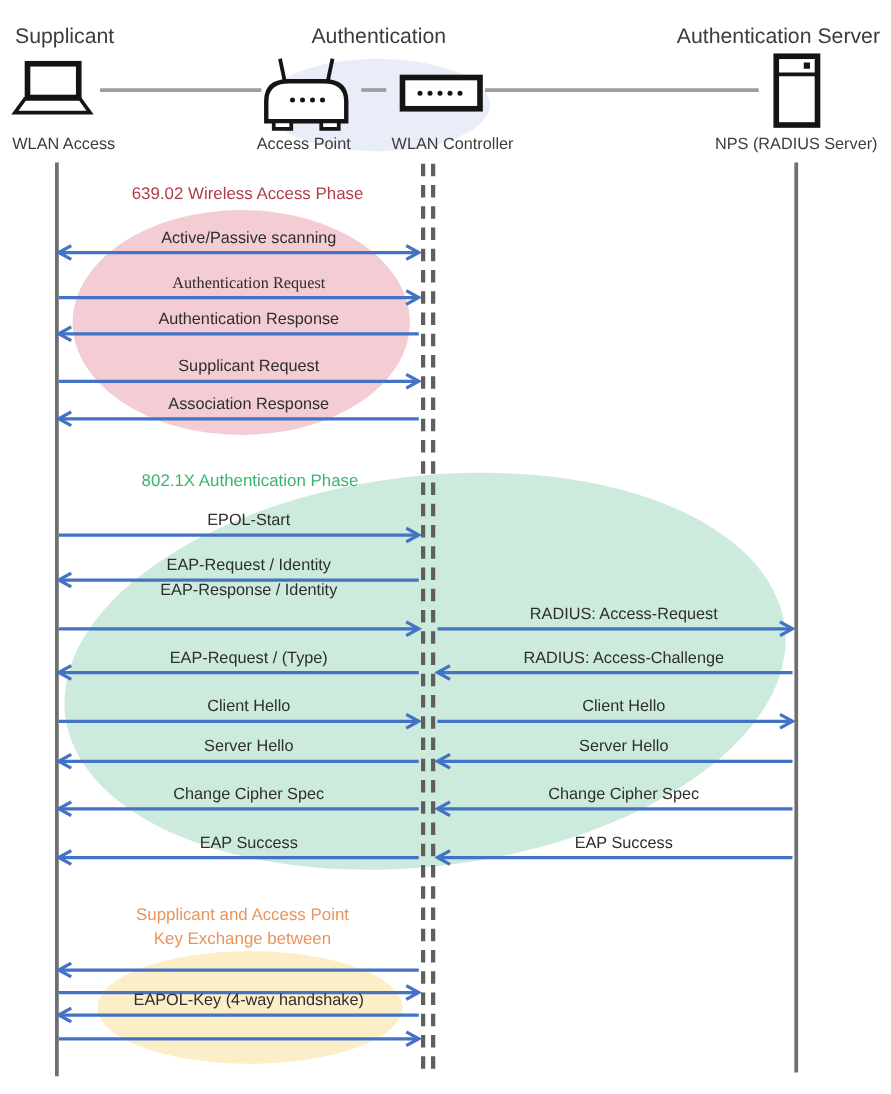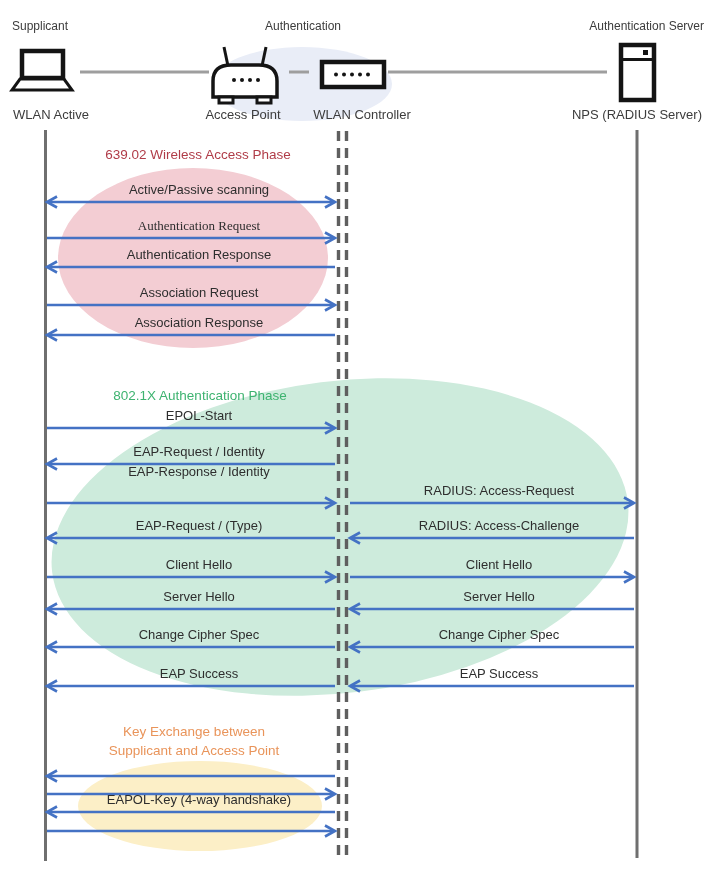--- a/index.html
+++ b/index.html
@@ -1,21 +1,21 @@
 <!DOCTYPE html>
 <html><head>
 <meta charset="utf-8">
 <style>
   html,body{margin:0;padding:0;background:#fff;}
   .canvas{
     position:relative;width:713px;height:875px;background:#ffffff;
     font-family:"Liberation Sans", sans-serif;overflow:hidden;
   }
   .canvas svg{position:absolute;left:0;top:0;}
-  .hdr{position:absolute;font-size:12px;color:#3c3c3c;white-space:nowrap;}
+  .hdr{position:absolute;font-size:17px;color:#3c3c3c;white-space:nowrap;}
   .hdr.center{text-align:center;}
   .hdr.right{text-align:right;}
   .actor-lbl{position:absolute;top:107px;font-size:13px;color:#3c3c3c;text-align:center;white-space:nowrap;}
   .phase-title{position:absolute;font-size:13.5px;text-align:center;white-space:nowrap;}
   .phase-title .tl{line-height:19px;}
   .msg-lbl{position:absolute;width:300px;font-size:13px;color:#2e2e2e;text-align:center;white-space:nowrap;}
 </style>
 </head>
 <body>
 
@@ -172,40 +172,40 @@
           <path d="M325 825.5 L335 831 L325 836.5" fill="none" stroke="#4472c4" stroke-width="2.6"></path>
         </g>
       </g>
   </svg>
 
   <div id="labels">
     <div class="hdr" style="left:12px;top:19px;">Supplicant</div>
     <div class="hdr center" style="left:203px;top:19px;width:200px;">Authentication</div>
     <div class="hdr right" style="left:504px;top:19px;width:200px;">Authentication Server</div>
 
-    <div class="actor-lbl" style="left:8px;width:86px;">WLAN Active</div>
+    <div class="actor-lbl" style="left:8px;width:86px;">WLAN Access</div>
     <div class="actor-lbl" style="left:193px;width:100px;">Access Point</div>
     <div class="actor-lbl" style="left:302px;width:120px;">WLAN Controller</div>
     <div class="actor-lbl" style="left:552px;width:170px;">NPS (RADIUS Server)</div>
 
     <div class="phase-title" style="left:48px;top:147px;width:300px;color:#b03c48;">
       <span>639.02 Wireless Access Phase</span>
     </div>
-    <div class="phase-title" style="left:50px;top:377px;width:300px;color:#3eb370;margin-top:11px;">
+    <div class="phase-title" style="left:50px;top:377px;width:300px;color:#3eb370;">
       <span>802.1X Authentication Phase</span>
     </div>
     <div class="phase-title" style="left:44px;top:722px;width:300px;color:#e9945a;">
+      <div class="tl">Supplicant and Access Point</div>
       <div class="tl">Key Exchange between</div>
-      <div class="tl">Supplicant and Access Point</div>
     </div>
 
   <div class="msg-lbl" style="left: 49px; top: 182px;">Active/Passive scanning</div>
       <div class="msg-lbl" style="left: 49px; top: 218px; font-family: Liberation Serif, serif;">Authentication Request</div>
       <div class="msg-lbl" style="left: 49px; top: 247px;">Authentication Response</div>
-      <div class="msg-lbl" style="left: 49px; top: 285px;">Association Request</div>
+      <div class="msg-lbl" style="left: 49px; top: 285px;">Supplicant Request</div>
       <div class="msg-lbl" style="left: 49px; top: 315px;">Association Response</div>
       <div class="msg-lbl" style="left: 49px; top: 408px;">EPOL-Start</div>
       <div class="msg-lbl" style="left: 49px; top: 444px;">EAP-Request / Identity</div>
       <div class="msg-lbl" style="left: 49px; top: 464px;">EAP-Response / Identity</div>
       <div class="msg-lbl" style="left: 349px; top: 483px;">RADIUS: Access-Request</div>
       <div class="msg-lbl" style="left: 49px; top: 518px;">EAP-Request / (Type)</div>
       <div class="msg-lbl" style="left: 349px; top: 518px;">RADIUS: Access-Challenge</div>
       <div class="msg-lbl" style="left: 49px; top: 557px;">Client Hello</div>
       <div class="msg-lbl" style="left: 349px; top: 557px;">Client Hello</div>
       <div class="msg-lbl" style="left: 49px; top: 589px;">Server Hello</div>

